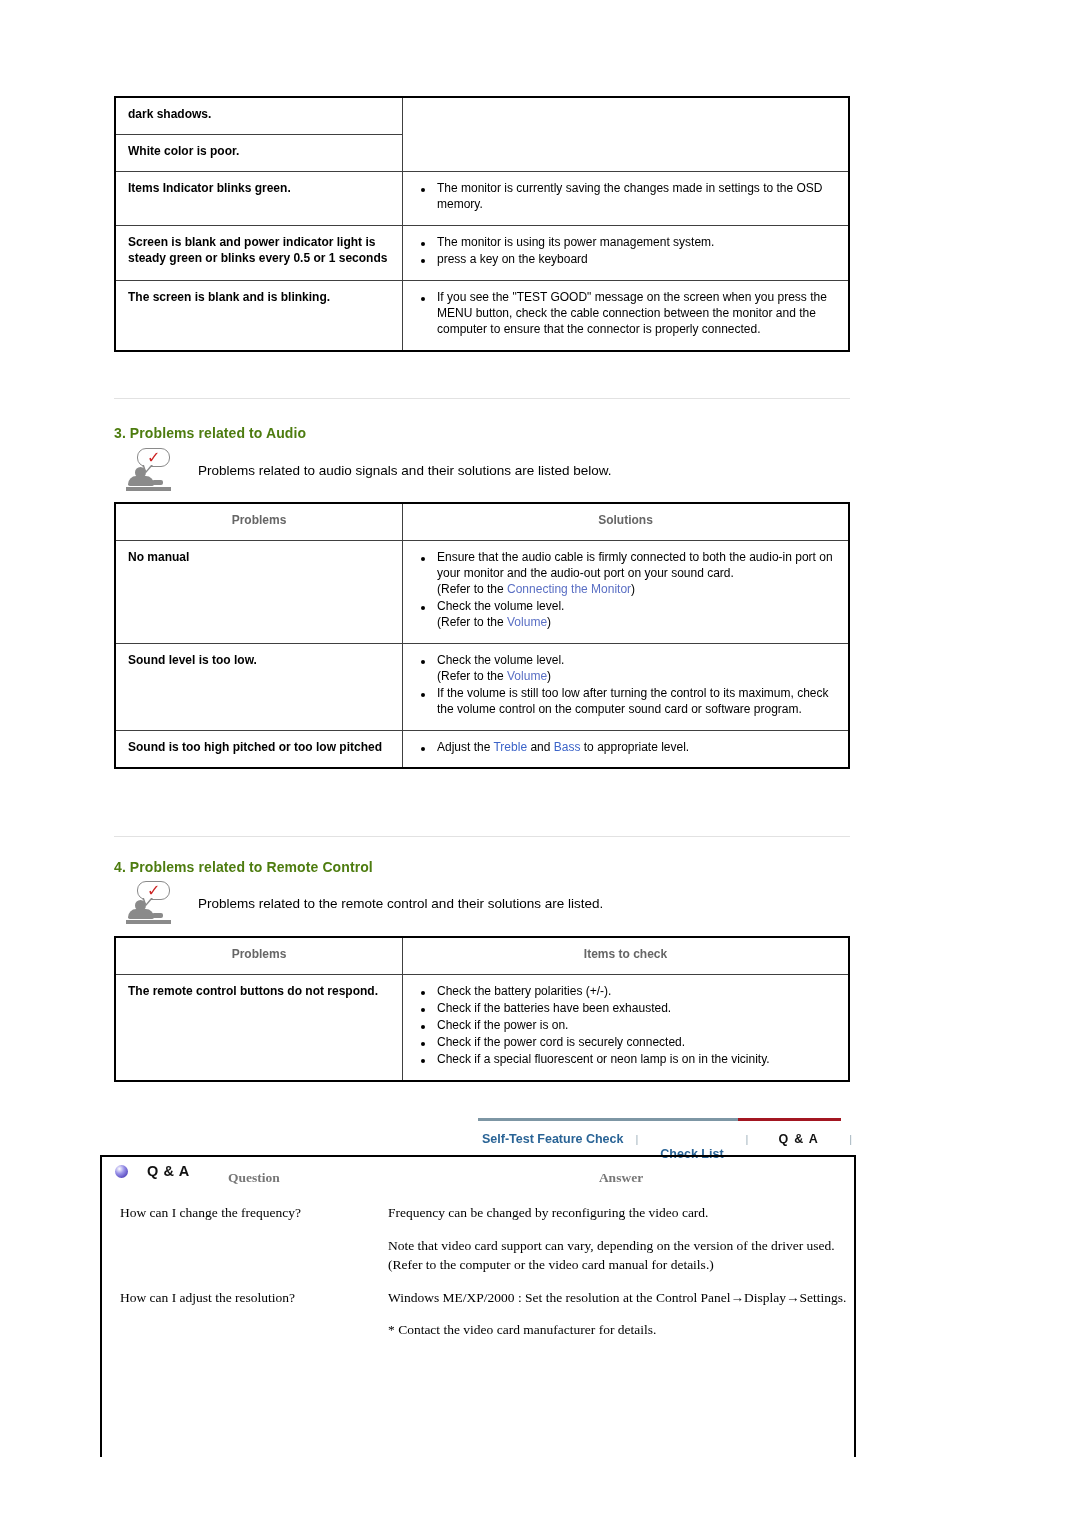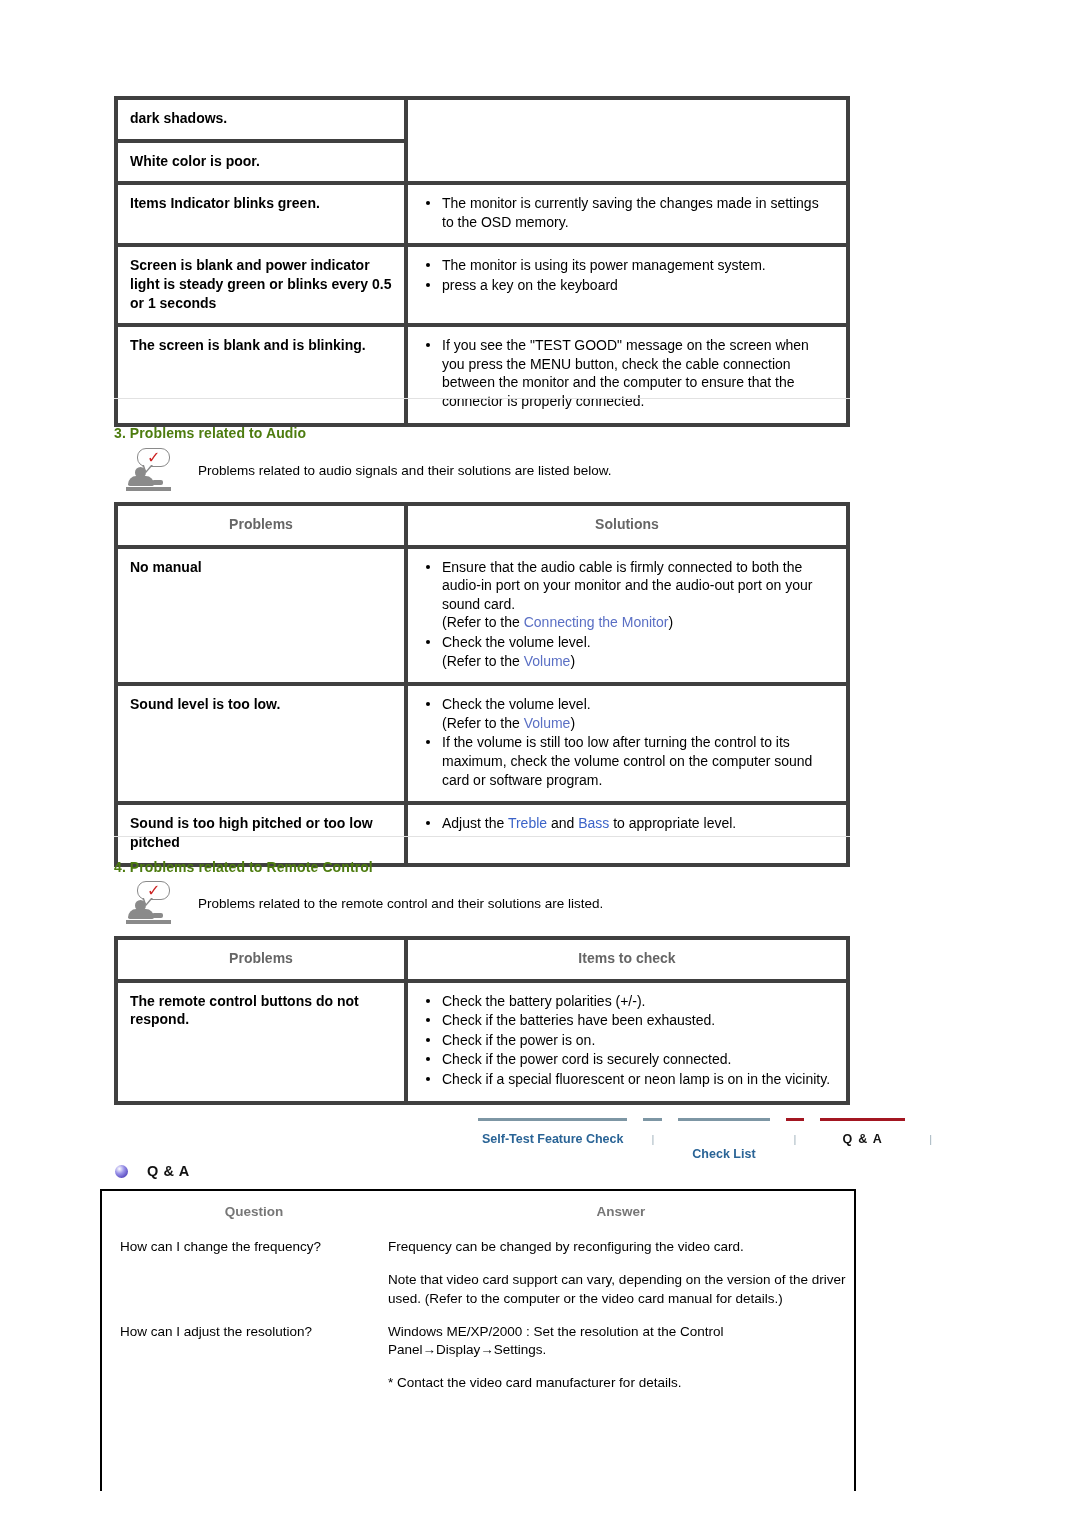--- a/index.html
+++ b/index.html
@@ -25,24 +25,24 @@
 
   
   .tbl {
     border-collapse: collapse;
     table-layout: fixed;
     width: 736px;
     margin-left: 114px;
     border: 2px solid #000000;
   }
   .tbl td, .tbl th {
-    border: 4px solid #404040;
+    border: 1px solid #404040;
     vertical-align: top;
     padding: 9px 12px 11px 12px;
-    font-size: 14px;
+    font-size: 12px;
     line-height: 1.33;
   }
   .tbl .col-prob { width: 262px; }
 
   .hdr-cell {
     text-align: center;
     font-weight: bold;
     color: #666666;
     font-size: 14px;
     padding-top: 11px;
@@ -395,35 +395,35 @@
               <li>Check if the batteries have been exhausted.</li>
               <li>Check if the power is on.</li>
               <li>Check if the power cord is securely connected.</li>
               <li>Check if a special fluorescent or neon lamp is on in the vicinity.</li>
             </ul>
           </td>
         </tr>
       </tbody>
     </table>
 
-  <div class="navwrap" id="navwrap" style="left:478px; top:1118px;gap:16px;">
+  <div class="navwrap" id="navwrap" style="left:478px; top:1118px;">
       <div class="tab inactive" style="padding:11px 4px 0 4px;">Self-Test Feature Check</div>
       <div class="tabsep line-gray">|</div>
       <div class="tab inactive" style="padding:26px 14px 0 14px;text-align:right;">Check List</div>
       <div class="tabsep line-red">|</div>
       <div class="tab active" style="padding:11px 22px 0 22px;">Q &amp; A</div>
       <div class="tabsep plain">|</div>
     </div>
 
   <div class="qa-head" style="left:115px; top:1163px;">
     <div class="orb"></div>
     <div class="qa-title">Q &amp; A</div>
   </div>
 
-  <div class="qa-box" style="left:100px; top:1189px; width:756px; height:302px;">
+  <div class="qa-box" style="left:100px; top:1155px; width:756px; height:302px;font-family:Liberation Serif, serif;">
     <table class="qa-tbl" id="qa-tbl">
         <tbody>
           <tr class="qa-hdr">
             <td class="q">Question</td>
             <td class="a">Answer</td>
           </tr>
           <tr class="qa-row">
             <td class="q">How can I change the frequency?</td>
             <td class="a">
               <p class="qa-p">Frequency can be changed by reconfiguring the video card.</p>

